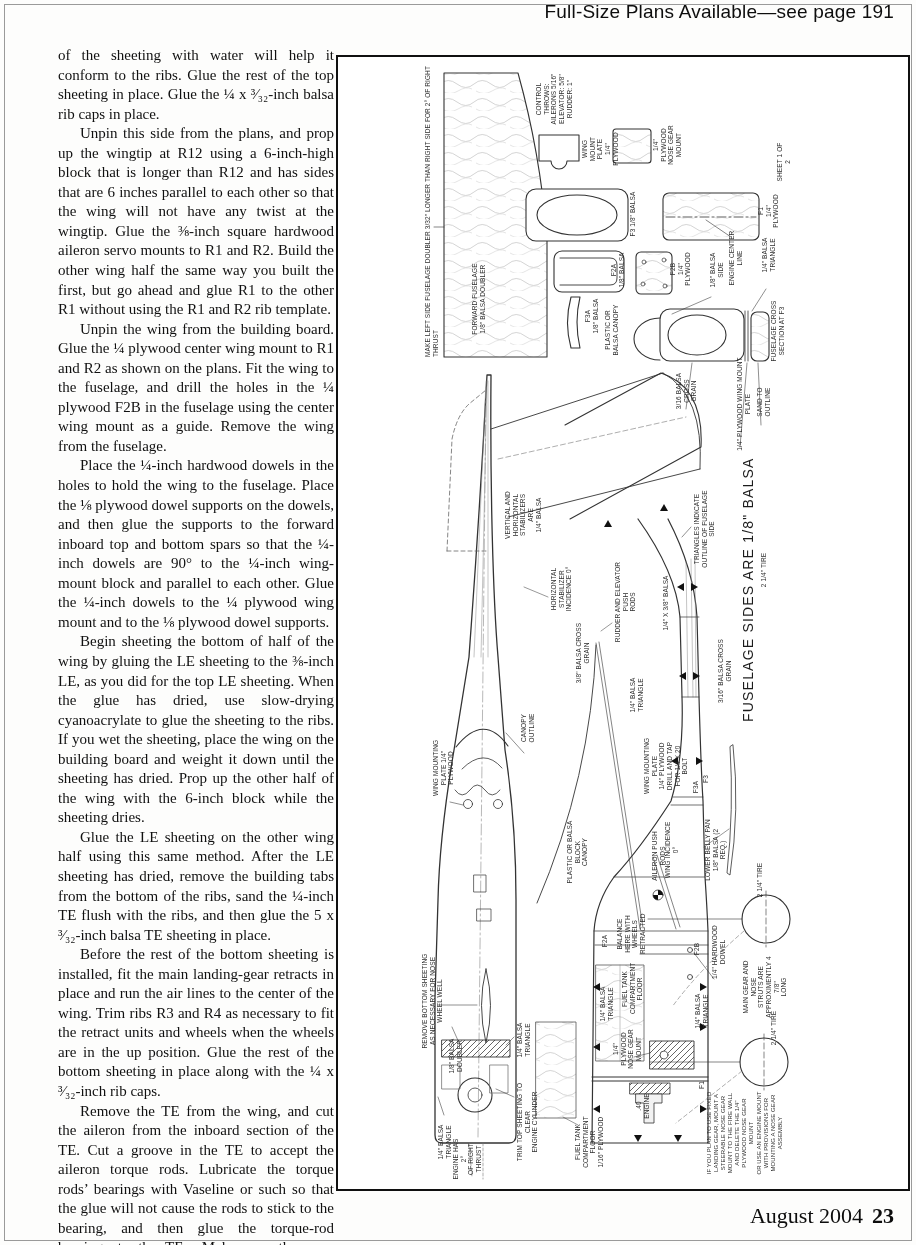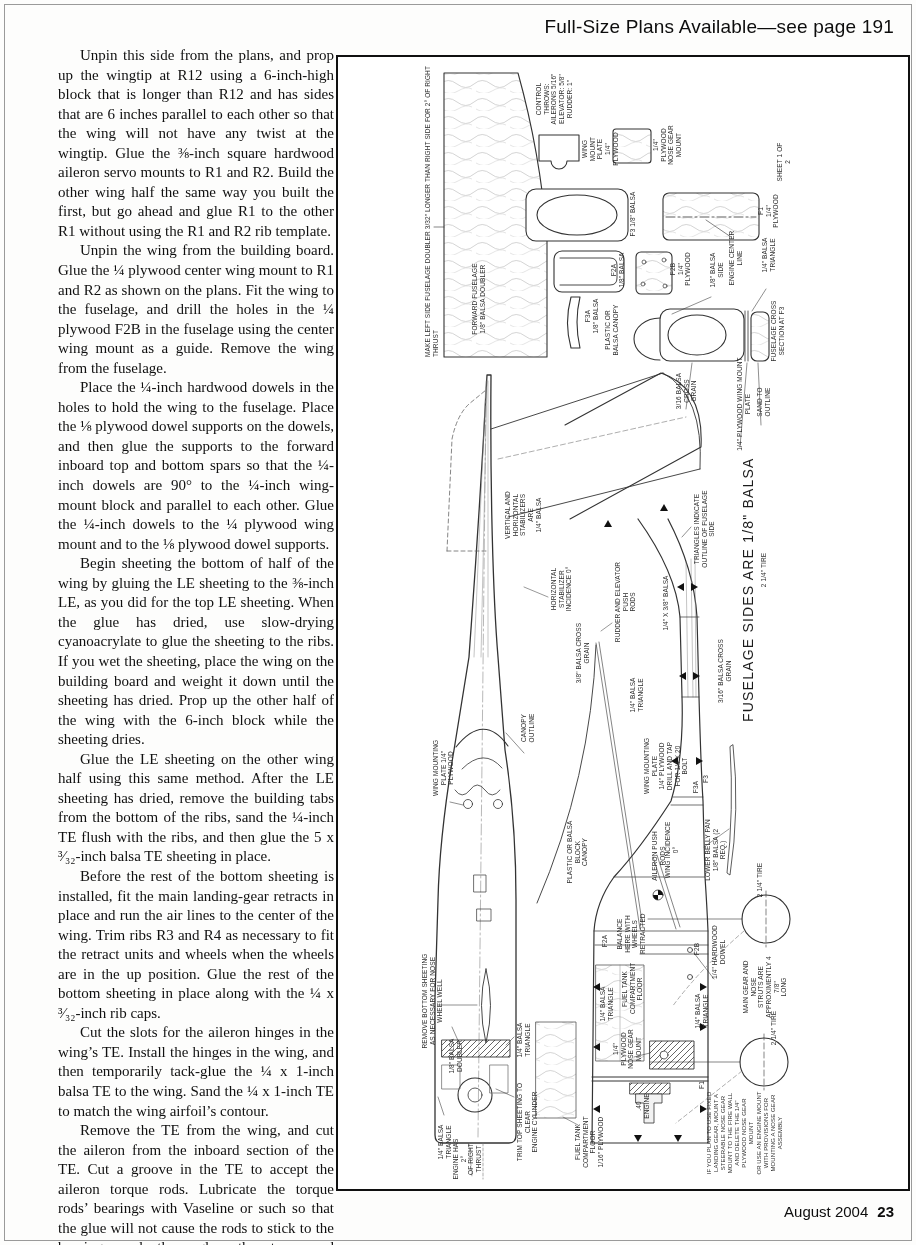--- a/index.html
+++ b/index.html
@@ -1,45 +1,45 @@
 <!DOCTYPE html>
 <html><head>
 <meta charset="utf-8">
 <style>
   html,body{margin:0;padding:0;}
   body{width:916px;height:1245px;position:relative;background:#fdfdfc;font-family:"Liberation Serif","DejaVu Serif",serif;overflow:hidden;}
   .page-frame{position:absolute;inset:4px;border:1px solid #9a9a9a;pointer-events:none;}
-  .header{position:absolute;top:16px;right:22px;font-family:"Liberation Sans","DejaVu Sans",sans-serif;font-size:19px;color:#0d0d0d;letter-spacing:0.2px;}
+  .header{position:absolute;top:1px;right:22px;font-family:"Liberation Sans","DejaVu Sans",sans-serif;font-size:19px;color:#0d0d0d;letter-spacing:0.2px;}
   .article{position:absolute;left:58px;top:46px;width:276px;font-size:15px;line-height:19.55px;text-align:justify;color:#101010;}
   .article p{margin:0;text-indent:22px;}
   .article p.first{text-indent:0;}
   .plan{position:absolute;left:336px;top:55px;width:570px;height:1132px;border:2px solid #101010;background:#fff;}
   .plan svg{position:absolute;left:0;top:0;}
   .lbl{position:absolute;transform-origin:0 0;transform:rotate(-90deg);font-family:"Liberation Sans","DejaVu Sans",sans-serif;font-size:6.5px;line-height:1.18;color:#2e2e2e;white-space:pre-line;text-align:center;letter-spacing:0.1px;}
   .lbl.la{text-align:left;}
   .lbl.tiny{font-size:6px;}
   .big-note{position:absolute;transform-origin:0 0;transform:rotate(-90deg);font-family:"Liberation Sans","DejaVu Sans",sans-serif;font-size:14px;letter-spacing:1.2px;color:#1c1c1c;white-space:nowrap;}
-  .footer{position:absolute;right:22px;top:1203px;font-family:Liberation Sans, sans-serif;font-size:15px;color:#0d0d0d;}
+  .footer{position:absolute;right:22px;top:1203px;font-family:Liberation Serif, serif;font-size:22px;color:#0d0d0d;}
   .footer .pg{font-weight:bold;margin-left:9px;}
 </style>
 </head>
 <body>
 
 <div class="page-frame"></div>
 
 <div class="header">Full-Size Plans Available—see page 191</div>
 
 <div class="article">
+  <p class="first">of the sheeting with water will help it conform to the ribs. Glue the rest of the top sheeting in place. Glue the ¼ x ³⁄₃₂-inch balsa rib caps in place.</p>
   <p>Unpin this side from the plans, and prop up the wingtip at R12 using a 6-inch-high block that is longer than R12 and has sides that are 6 inches parallel to each other so that the wing will not have any twist at the wingtip. Glue the ⅜-inch square hardwood aileron servo mounts to R1 and R2. Build the other wing half the same way you built the first, but go ahead and glue R1 to the other R1 without using the R1 and R2 rib template.</p>
   <p>Unpin the wing from the building board. Glue the ¼ plywood center wing mount to R1 and R2 as shown on the plans. Fit the wing to the fuselage, and drill the holes in the ¼ plywood F2B in the fuselage using the center wing mount as a guide. Remove the wing from the fuselage.</p>
   <p>Place the ¼-inch hardwood dowels in the holes to hold the wing to the fuselage. Place the ⅛ plywood dowel supports on the dowels, and then glue the supports to the forward inboard top and bottom spars so that the ¼-inch dowels are 90° to the ¼-inch wing-mount block and parallel to each other. Glue the ¼-inch dowels to the ¼ plywood wing mount and to the ⅛ plywood dowel supports.</p>
   <p>Begin sheeting the bottom of half of the wing by gluing the LE sheeting to the ⅜-inch LE, as you did for the top LE sheeting. When the glue has dried, use slow-drying cyanoacrylate to glue the sheeting to the ribs. If you wet the sheeting, place the wing on the building board and weight it down until the sheeting has dried. Prop up the other half of the wing with the 6-inch block while the sheeting dries.</p>
   <p>Glue the LE sheeting on the other wing half using this same method. After the LE sheeting has dried, remove the building tabs from the bottom of the ribs, sand the ¼-inch TE flush with the ribs, and then glue the 5 x ³⁄₃₂-inch balsa TE sheeting in place.</p>
   <p>Before the rest of the bottom sheeting is installed, fit the main landing-gear retracts in place and run the air lines to the center of the wing. Trim ribs R3 and R4 as necessary to fit the retract units and wheels when the wheels are in the up position. Glue the rest of the bottom sheeting in place along with the ¼ x ³⁄₃₂-inch rib caps.</p>
-  <p>Cut the slots for the aileron hinges in the wing’s TE. Install the hinges in the wing, and then temporarily tack-glue the ¼ x 1-inch balsa TE to the wing. Sand the ¼ x 1-inch TE to match the wing airfoil’s contour.</p>
   <p>Remove the TE from the wing, and cut the aileron from the inboard section of the TE. Cut a groove in the TE to accept the aileron torque rods. Lubricate the torque rods’ bearings with Vaseline or such so that the glue will not cause the rods to stick to the bearing, and then glue the torque-rod bearings to the TEs. Make sure they can rotate freely, and then glue the TE to the wing.</p>
 
 </div>
 
 <div class="plan">
   <svg width="566" height="1128" viewBox="0 0 566 1128" xmlns="http://www.w3.org/2000/svg">
     <defs>
       <pattern id="grain" width="34" height="18" patternUnits="userSpaceOnUse">
         <path d="M0,9 q8,-7 17,0 t17,0" fill="none" stroke="#c9c9c9" stroke-width="0.8"></path>
         <path d="M2,16 q8,5 16,0 t14,-2" fill="none" stroke="#dadada" stroke-width="0.7"></path>

